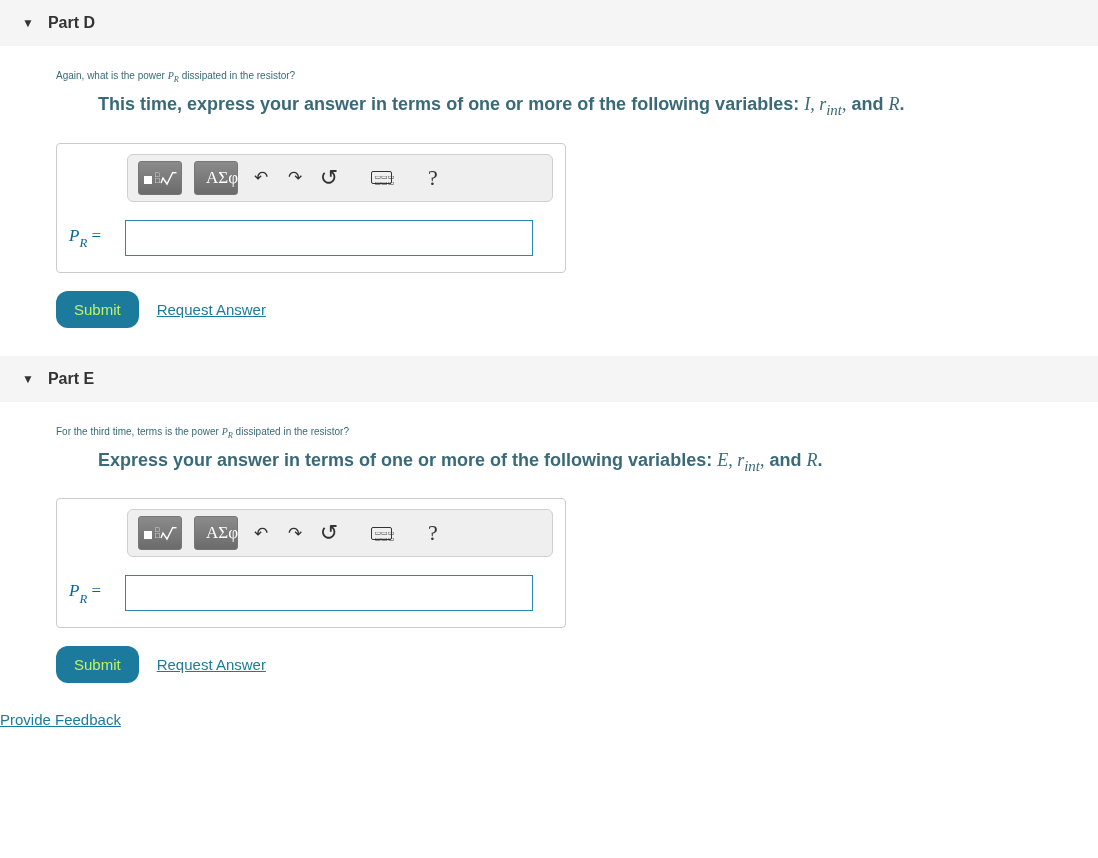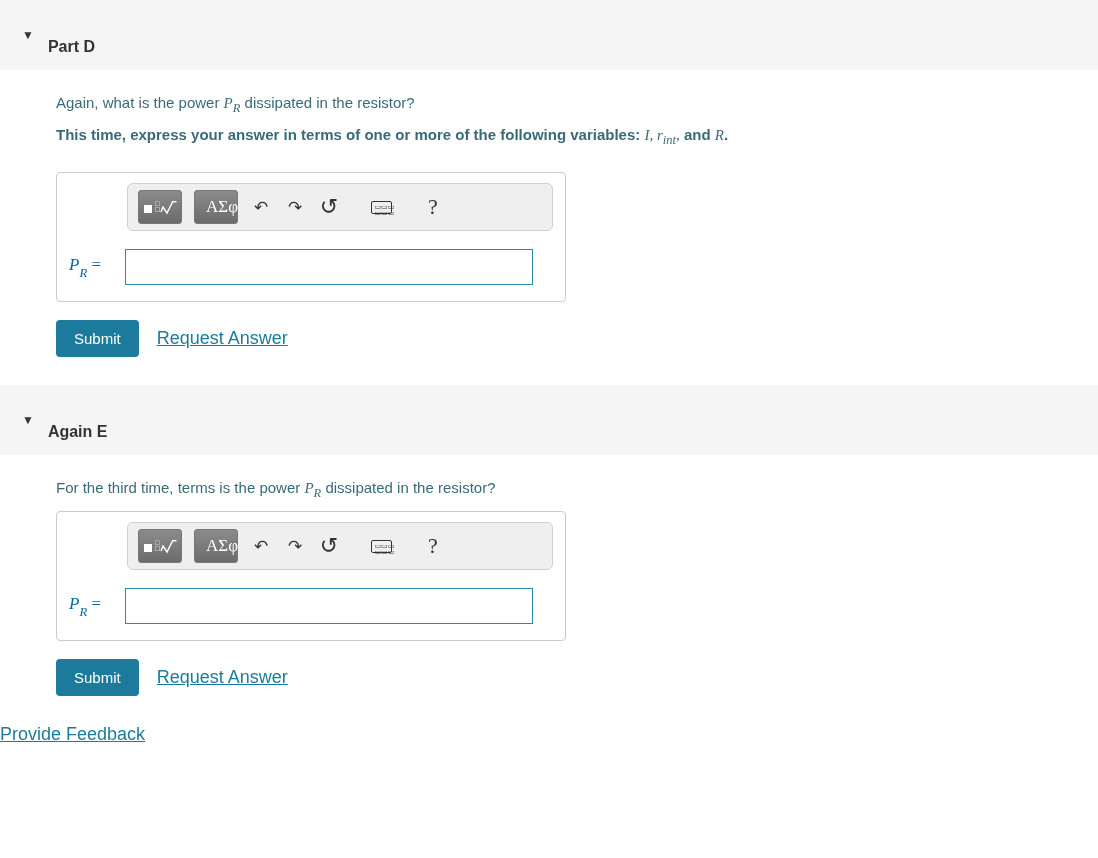--- a/index.html
+++ b/index.html
@@ -20,40 +20,40 @@
       margin-bottom: 0;
     }
     .caret {
       font-size: 12px;
       display: inline-block;
     }
     .part-title {
       font-weight: bold;
       font-size: 16px;
       color: #333;
-      margin-top: 24px;
     }
     .part-body {
       padding: 24px 56px 28px;
     }
     .question-line {
       color: #3a6a78;
       margin-bottom: 10px;
-      font-size: 15px;
+      font-size: 10px;
     }
     .question-line em.var, .hint-line em.var {
       font-style: italic;
       font-family: "Times New Roman", serif;
     }
     .sub { font-size: 0.75em; vertical-align: sub; position: relative; top: 2px; }
     .hint-line {
       font-weight: bold;
       color: #3a6a78;
       margin-bottom: 24px;
-      font-size: 15px;
+      font-size: 18px;
+      margin-left: 42px;
     }
     .hint-line .var-nonbold { font-weight: normal; font-family:"Times New Roman",serif; font-style:italic;}
     .pad {
       border: 1px solid #ccc;
       border-radius: 4px;
       width: 510px;
       padding: 10px 12px 16px;
       background: #fff;
     }
     .toolbar {
@@ -112,31 +112,31 @@
       font-size: 16px;
     }
     .actions {
       margin-top: 18px;
       display: flex;
       align-items: center;
       gap: 18px;
     }
     .submit-btn {
       background: #1c7b9c;
-      color: #ffffff;
+      color: #bef264;
       border: none;
-      border-radius: 4px;
+      border-radius: 12px;
       padding: 10px 18px;
       font-size: 15px;
       cursor: pointer;
     }
     .link {
       color: #1c7b9c;
       text-decoration: underline;
-      font-size: 18px;
+      font-size: 15px;
       cursor: pointer;
     }
     .feedback {
       padding: 0 0 16px 0;
     }
     .kbd-icon { border:1px solid #333; border-radius:2px; font-size:7px; padding:2px 3px; line-height:6px; width:21px; height:13px; text-align:center;}
     .greek-override { font-family: "Times New Roman", serif; padding-left: 12px; }
   </style>
 </head>
 <body>
@@ -184,25 +184,28 @@
   </div>
 
   <div class="actions">
     <button class="submit-btn">Submit</button>
     <a class="link">Request Answer</a>
   </div>
 </div>
 
 <div class="part-header">
   <span class="caret">▼</span>
-  <span class="part-title">Again E</span>
+  <span class="part-title">Part E</span>
 </div>
 <div class="part-body">
   <p class="question-line">
     <span>For the third time, terms is the power </span><em class="var"><span>P<sub>R</sub></span></em><span> dissipated in the resistor?</span>
+  </p>
+  <p class="hint-line">
+    <span>Express your answer in terms of one or more of the following variables: </span><span class="var-nonbold">Ε,&nbsp;r<sub>int</sub>,</span><span> and </span><span class="var-nonbold">R</span><span>.</span>
   </p>
 
   <div class="pad">
     <div class="toolbar">
       <span class="tb-btn template">
         <svg width="34" height="18" viewBox="0 0 34 18">
             <rect x="1" y="7" width="8" height="8" fill="#fff"></rect>
             <text x="12" y="14" fill="#fff" font-size="8">□</text>
             <text x="12" y="8" fill="#fff" font-size="7">□</text>
             <path d="M 18 14 L 20 9 L 24 15 L 30 3" stroke="#fff" fill="none" stroke-width="1.4"></path>

